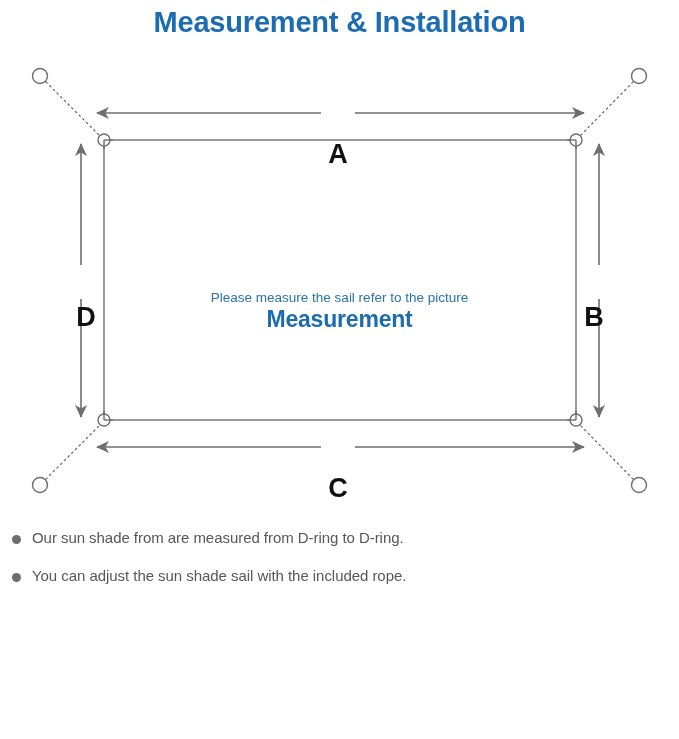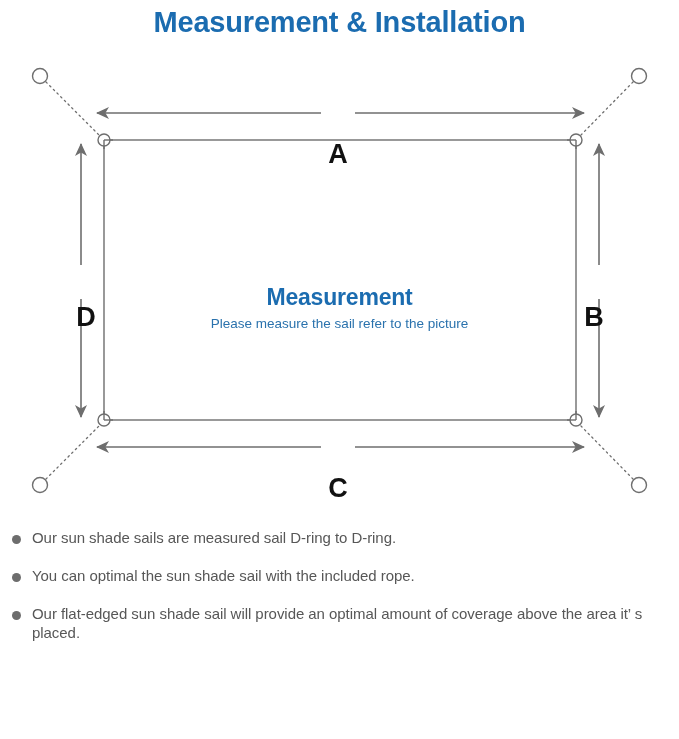--- a/index.html
+++ b/index.html
@@ -185,36 +185,32 @@
       <line x1="81" y1="255" x2="81" y2="373" marker-end="url(#arrow-r)"></line>
     </g>
 
     <g stroke="#6e6e6e" stroke-width="1.6" fill="none">
       <line x1="599" y1="221" x2="599" y2="100" marker-end="url(#arrow-r)"></line>
       <line x1="599" y1="255" x2="599" y2="373" marker-end="url(#arrow-r)"></line>
     </g>
   </svg>
 
   <div id="center-label">
+    <div id="center-subtitle">Please measure the sail refer to the picture</div>
     <div id="center-title">Measurement</div>
-    <div id="center-subtitle">Please measure the sail refer to the picture</div>
   </div>
 
   <div class="dim-letter" id="dim-a">A</div>
   <div class="dim-letter" id="dim-b">B</div>
   <div class="dim-letter" id="dim-c">C</div>
   <div class="dim-letter" id="dim-d">D</div>
 </div>
 
 <div id="notes">
   <div class="note-item">
     <span class="note-bullet"></span>
-    <span class="note-text">Our sun shade sails are measured sail D-ring to D-ring.</span>
+    <span class="note-text">Our sun shade from are measured from D-ring to D-ring.</span>
   </div>
   <div class="note-item">
     <span class="note-bullet"></span>
-    <span class="note-text">You can optimal the sun shade sail with the included rope.</span>
-  </div>
-  <div class="note-item">
-    <span class="note-bullet"></span>
-    <span class="note-text">Our flat-edged sun shade sail will provide an optimal amount of coverage above the area it’ s placed.</span>
+    <span class="note-text">You can adjust the sun shade sail with the included rope.</span>
   </div>
 </div>
 
 </body></html>

